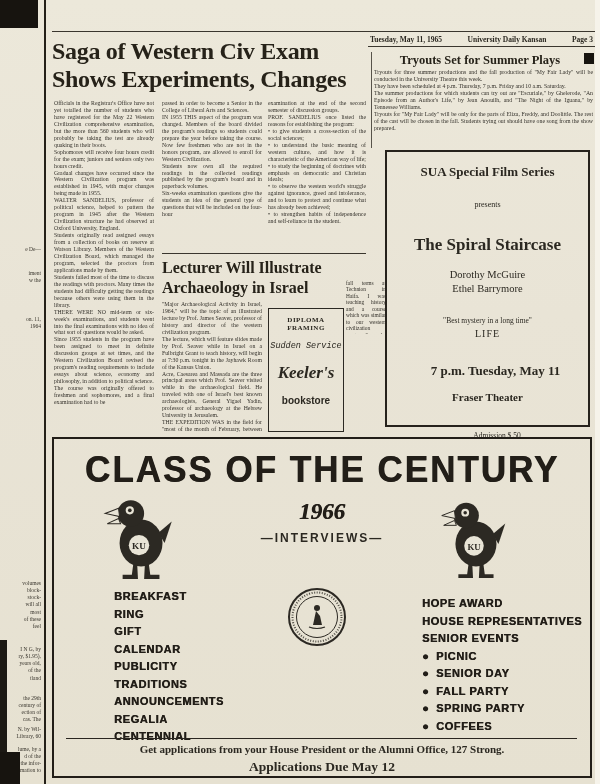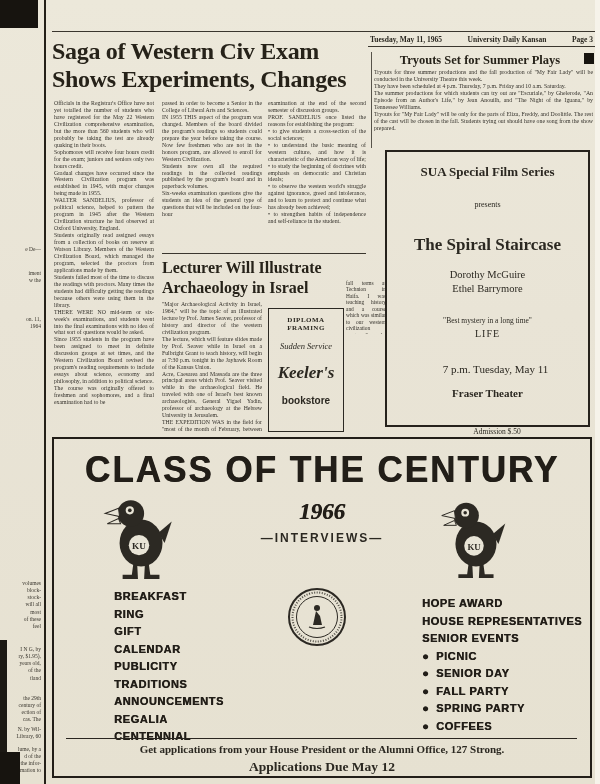--- a/index.html
+++ b/index.html
@@ -35,29 +35,29 @@
   
   .sua{position:absolute;left:385px;top:150px;width:205px;height:277px;
        border:2px solid #26221c;box-sizing:border-box;text-align:center;}
   .sua .s1{margin-top:12px;font-weight:bold;font-size:13px;}
   .sua .s2{margin-top:20px;font-size:8px;}
   .sua .s3{margin-top:26px;font-weight:bold;font-size:17px;font-family:Liberation Serif, serif;}
   .sua .s4{margin-top:14px;font-size:10.5px;}
   .sua .s5{margin-top:3px;font-size:10.5px;}
   .sua .s6{margin-top:22px;font-size:7.5px;}
   .sua .s7{margin-top:3px;font-size:10px;letter-spacing:1px;}
-  .sua .s8{margin-top:24px;font-weight:normal;font-size:11px;margin-left:16px;}
+  .sua .s8{margin-top:24px;font-weight:bold;font-size:13px;margin-left:16px;}
   .sua .s9{margin-top:12px;font-weight:bold;font-size:11px;}
   .sua .s10{margin-top:28px;font-size:7.5px;padding-left:19px;}
 
   
   .diploma{position:absolute;left:268px;top:308px;width:76px;height:124px;
            border:1px solid #2c2923;box-sizing:border-box;text-align:center;}
   .diploma .d1{margin-top:7px;font-weight:bold;font-size:7px;letter-spacing:0.5px;}
-  .diploma .d2{margin-top:9px;font-style:italic;font-size:8.5px;}
+  .diploma .d2{margin-top:9px;font-style:italic;font-size:8.5px;font-family:Liberation Mono, monospace;}
   .diploma .d3{margin-top:12px;font-style:italic;font-weight:bold;font-size:17px;}
   .diploma .d4{margin-top:12px;font-family:"Liberation Sans",sans-serif;font-weight:bold;font-size:10px;}
 
   
   .century{position:absolute;left:52px;top:437px;width:540px;height:341px;
            border:2.5px solid #221e18;box-sizing:border-box;}
   .c-title{margin-top:10px;text-align:center;font-family:"Liberation Sans",sans-serif;
            font-weight:bold;font-size:35px;letter-spacing:2px;white-space:nowrap;
            transform:scaleY(1.08);color:#221e18;text-shadow:0.6px 0 #221e18;}
   .c-year{margin-top:10px;text-align:center;font-weight:bold;font-size:23px;

